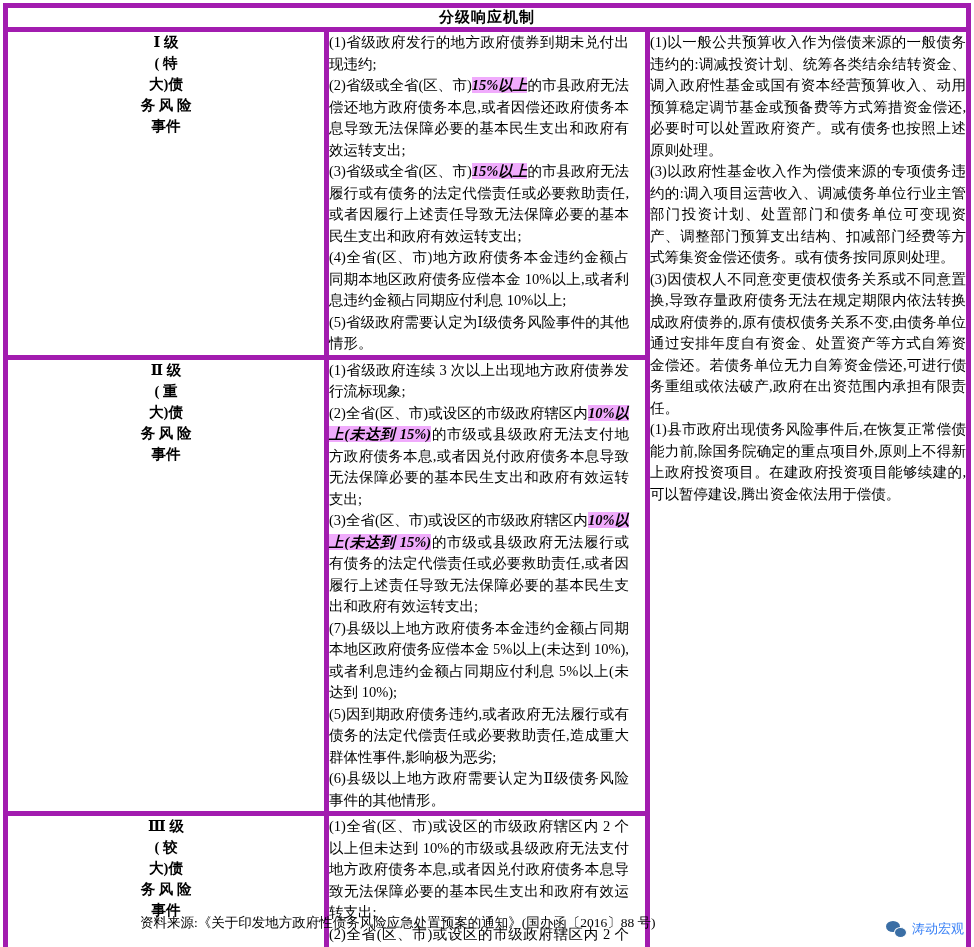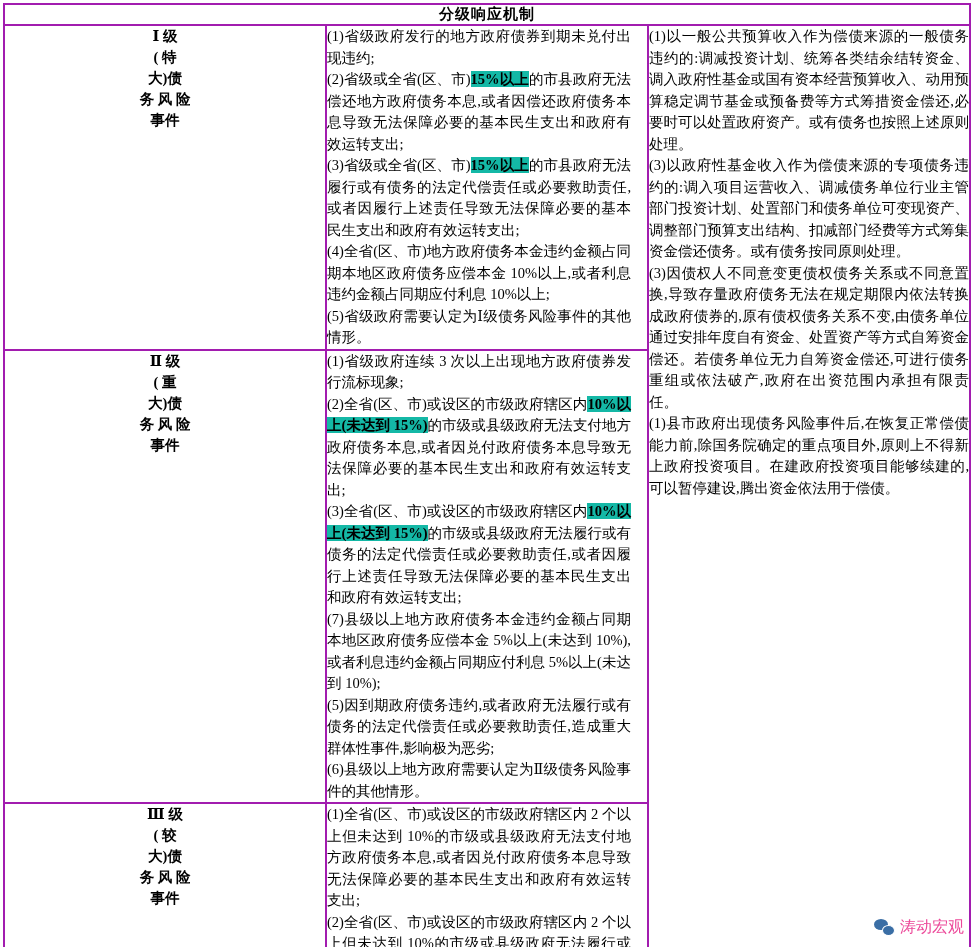--- a/index.html
+++ b/index.html
@@ -21,21 +21,21 @@
     box-sizing: border-box;
     position: relative;
   }
   table.main {
     border-collapse: collapse;
     width: 968px;
     margin: 3px 3px 0 3px;
     table-layout: fixed;
   }
   table.main td, table.main th {
-    border: 2px solid #a21caf;
+    border: 5px solid #a21caf;
     vertical-align: top;
     padding: 0;
   }
   .title-cell {
     text-align: center;
     font-weight: bold;
     font-size: 15px;
     padding: 4px 0 5px 0;
     letter-spacing: 1px;
   }
@@ -67,41 +67,42 @@
     font-size: 14.5px;
     line-height: 21.5px;
     padding: 5px 7px 6px 8px;
     text-align: justify;
     vertical-align: top;
   }
   .right-cell p {
     margin: 0;
   }
   .hl {
-    background: #14b8a6;
+    background: #f0abfc;
     font-weight: bold;
+    font-style: italic;
   }
   .source {
     position: absolute;
     left: 140px;
     bottom: 18px;
     font-size: 13.5px;
     line-height: 18px;
     white-space: nowrap;
   }
   .wechat-badge {
     position: absolute;
     right: 10px;
     bottom: 12px;
     display: flex;
     align-items: center;
     gap: 6px;
-    color: #ec4899;
+    color: #3b82f6;
     font-family: "Liberation Sans", sans-serif;
-    font-size: 16px;
+    font-size: 13px;
   }
   .wechat-icon {
     width: 20px;
     height: 17px;
     position: relative;
     display: inline-block;
   }
   .wechat-icon .b1 {
     position: absolute;
     width: 14px;
@@ -185,20 +186,21 @@
         <td class="content-cell">
           <p><span>(1)全省(区、市)或设区的市级政府辖区内 2 个以上但未达到 10%的市级或县级政府无法支付地方政府债务本息,或者因兑付政府债务本息导致无法保障必要的基本民生支出和政府有效运转支出;</span></p>
           <p><span>(2)全省(区、市)或设区的市级政府辖区内 2 个以上但未达到 10%的市级或县级政府无法履行或有债务的法定代偿责任或必要救助责任,或者因履行上述责任导致无法保障必要的基本民生支出和政府有效运转支出;</span></p>
 
         </td>
       </tr>
 
     </tbody>
   </table>
 
+  <div class="source">资料来源:《关于印发地方政府性债务风险应急处置预案的通知》(国办函〔2016〕88 号)</div>
 
   <div class="wechat-badge">
     <span class="wechat-icon">
       <span class="b1"></span>
       <span class="b2"></span>
     </span>
     <span>涛动宏观</span>
   </div>
 
 </div>

